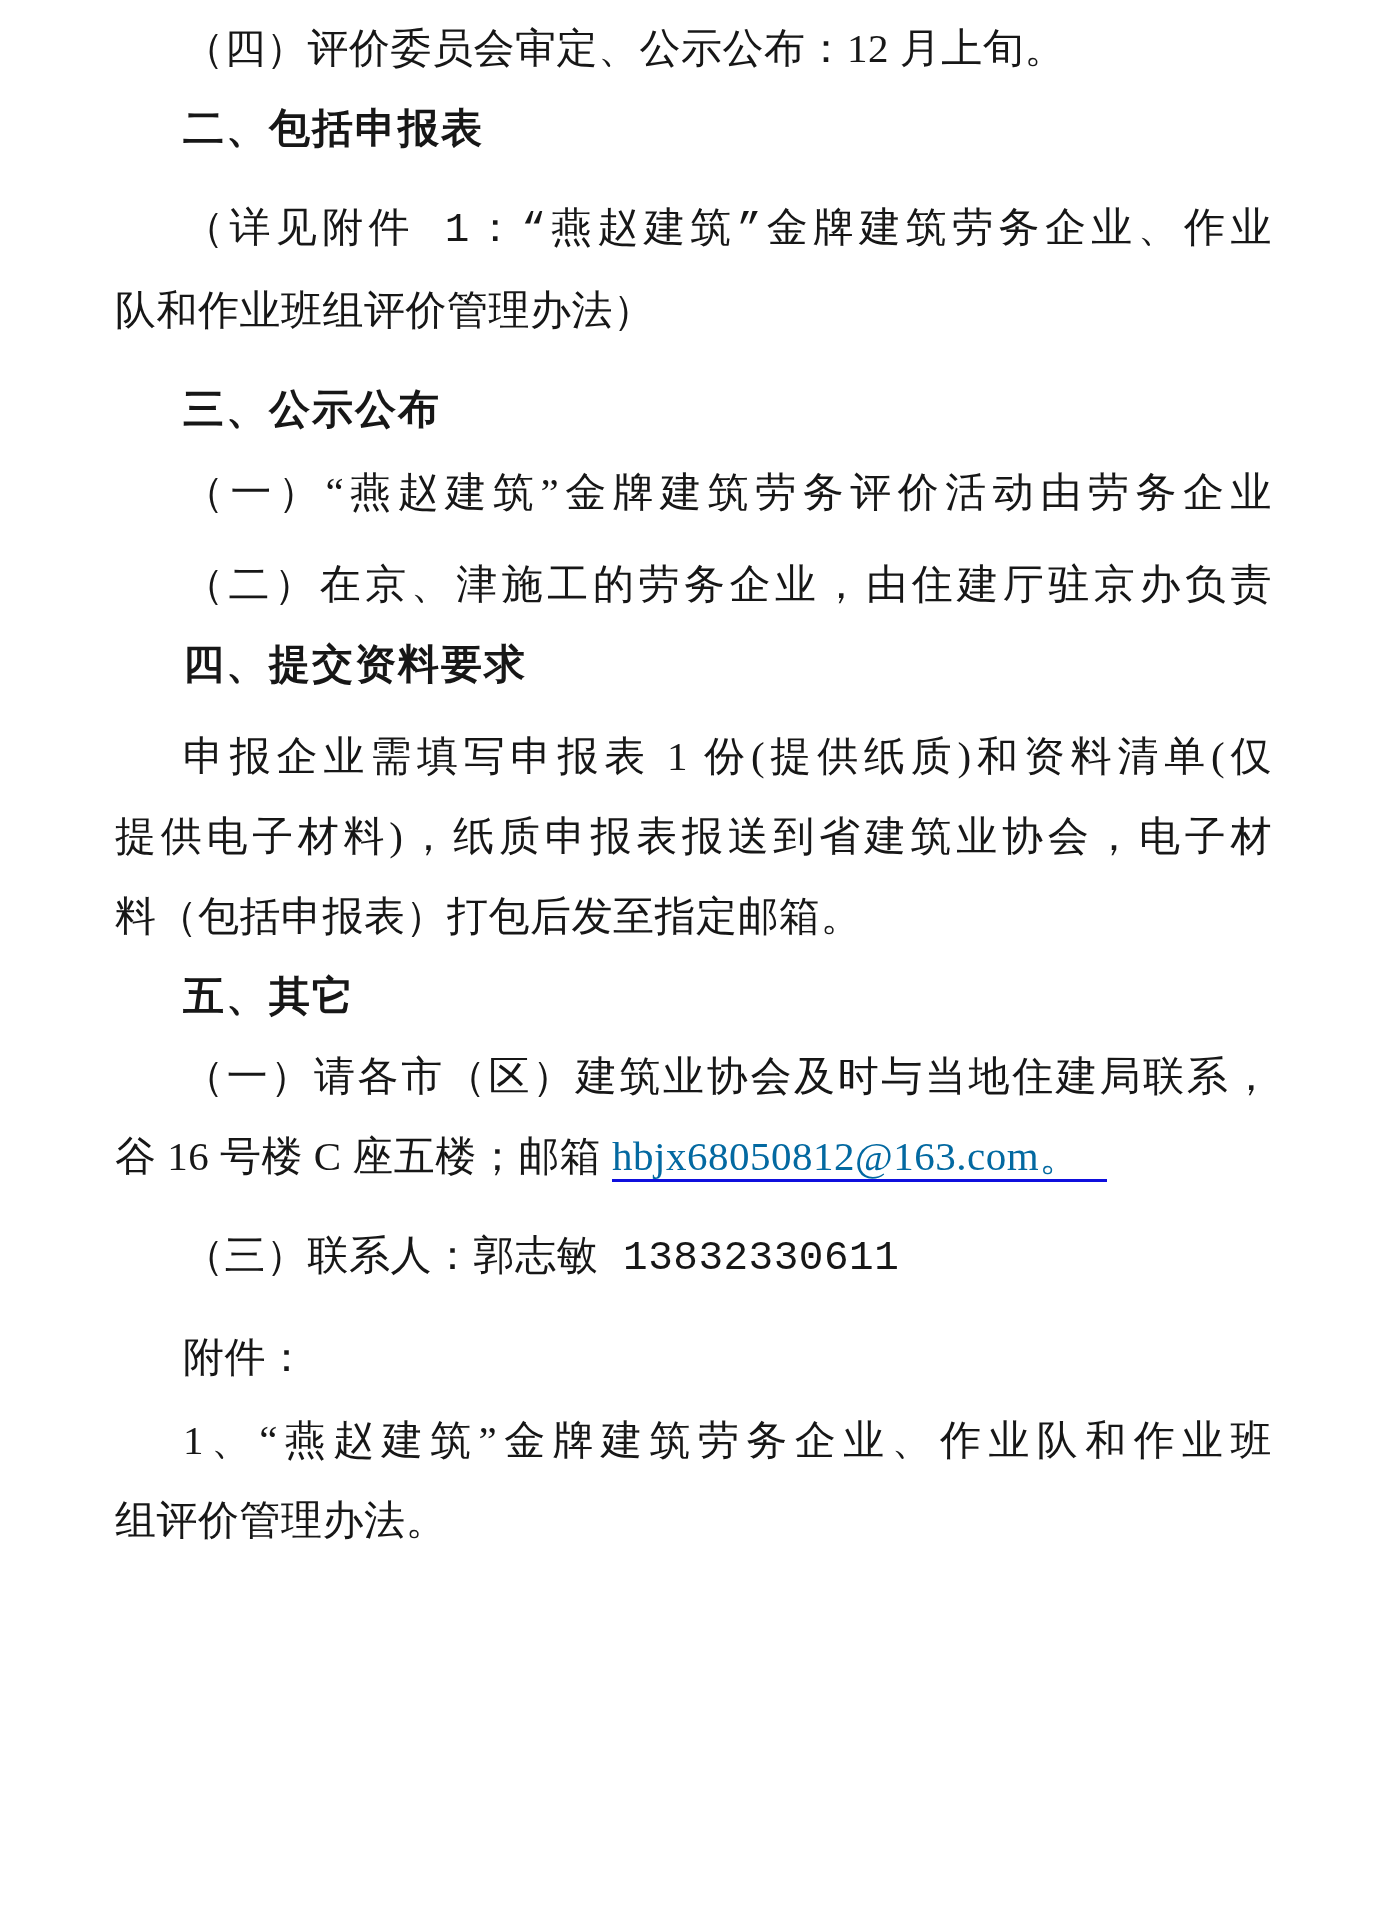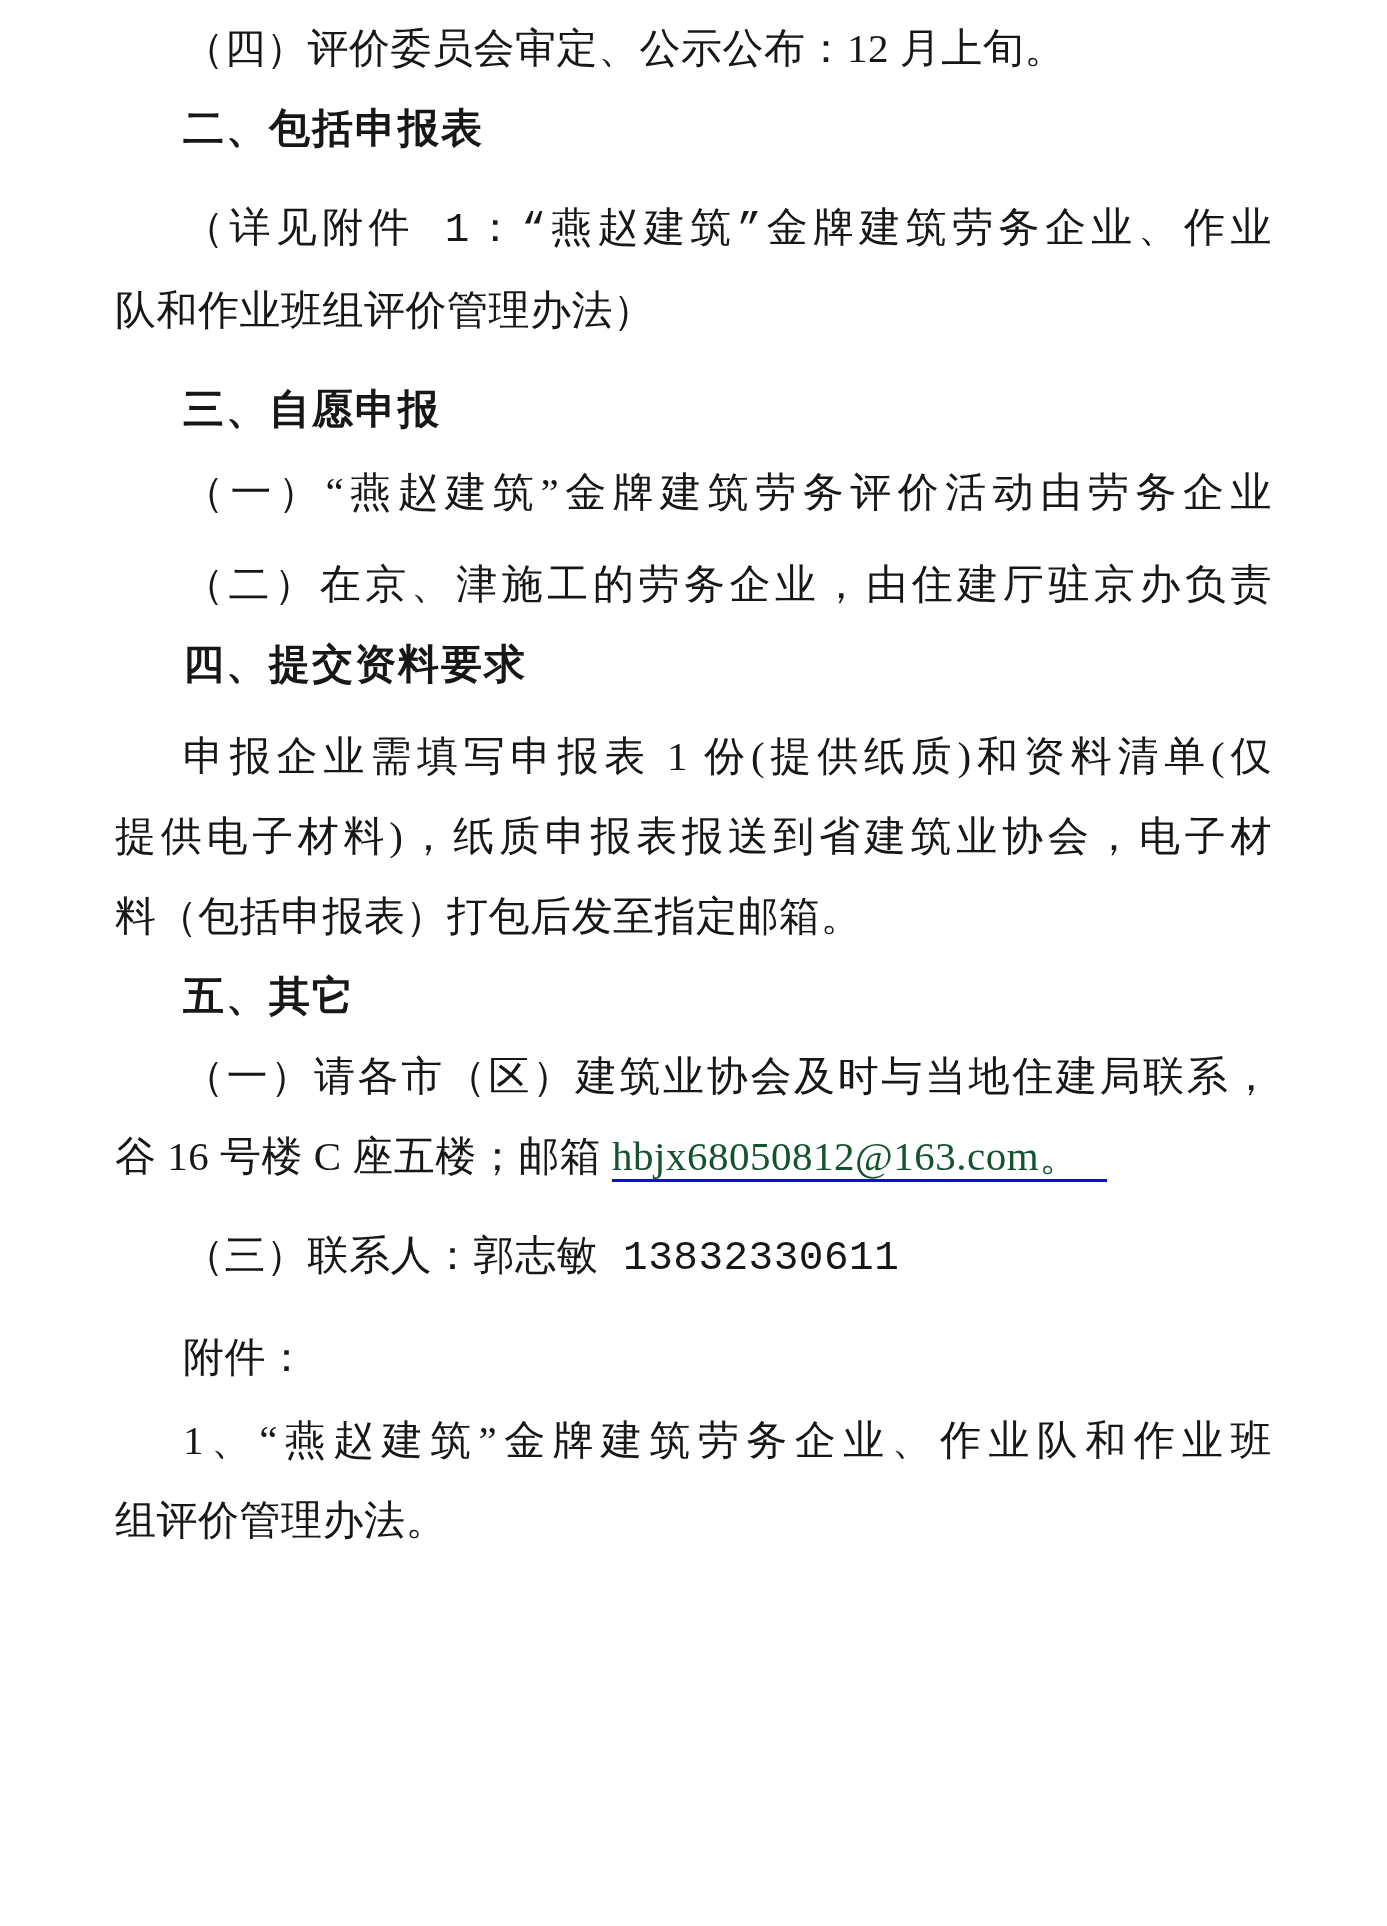--- a/index.html
+++ b/index.html
@@ -27,40 +27,40 @@
   }
   .indent { text-indent: 68px; }
   .heading {
     font-weight: 700;
     font-family: "Liberation Sans", "DejaVu Sans", sans-serif;
     letter-spacing: 2px;
   }
   .gap-lg { margin-top: 22px; font-family: Liberation Mono, monospace; }
   .gap-md { margin-top: 12px; }
   .email {
-    color: #14532d;
+    color: #0369a1;
     text-decoration: none;
     border-bottom: 3px solid #0f0fdd;
     padding-right: 26px;
     font-family: "Liberation Serif", "DejaVu Serif", serif;
   }
 </style>
 </head>
 <body>
 
 <div class="page">
 
   <div class="ln indent">（四）评价委员会审定、公示公布：12 月上旬。</div>
 
   <div class="ln indent heading">二、包括申报表</div>
 
   <div class="ln indent full gap-lg">（详见附件 1：“燕赵建筑”金牌建筑劳务企业、作业</div>
   <div class="ln">队和作业班组评价管理办法）</div>
 
-  <div class="ln indent heading gap-lg">三、自愿申报</div>
+  <div class="ln indent heading gap-lg">三、公示公布</div>
 
   <div class="ln indent full">（一）“燕赵建筑”金牌建筑劳务评价活动由劳务企业</div>
 
   <div class="ln indent full gap-md">（二）在京、津施工的劳务企业，由住建厅驻京办负责</div>
 
   <div class="ln indent heading">四、提交资料要求</div>
 
   <div class="ln indent full gap-md">申报企业需填写申报表 1 份(提供纸质)和资料清单(仅</div>
   <div class="ln full">提供电子材料)，纸质申报表报送到省建筑业协会，电子材</div>
   <div class="ln">料（包括申报表）打包后发至指定邮箱。</div>

